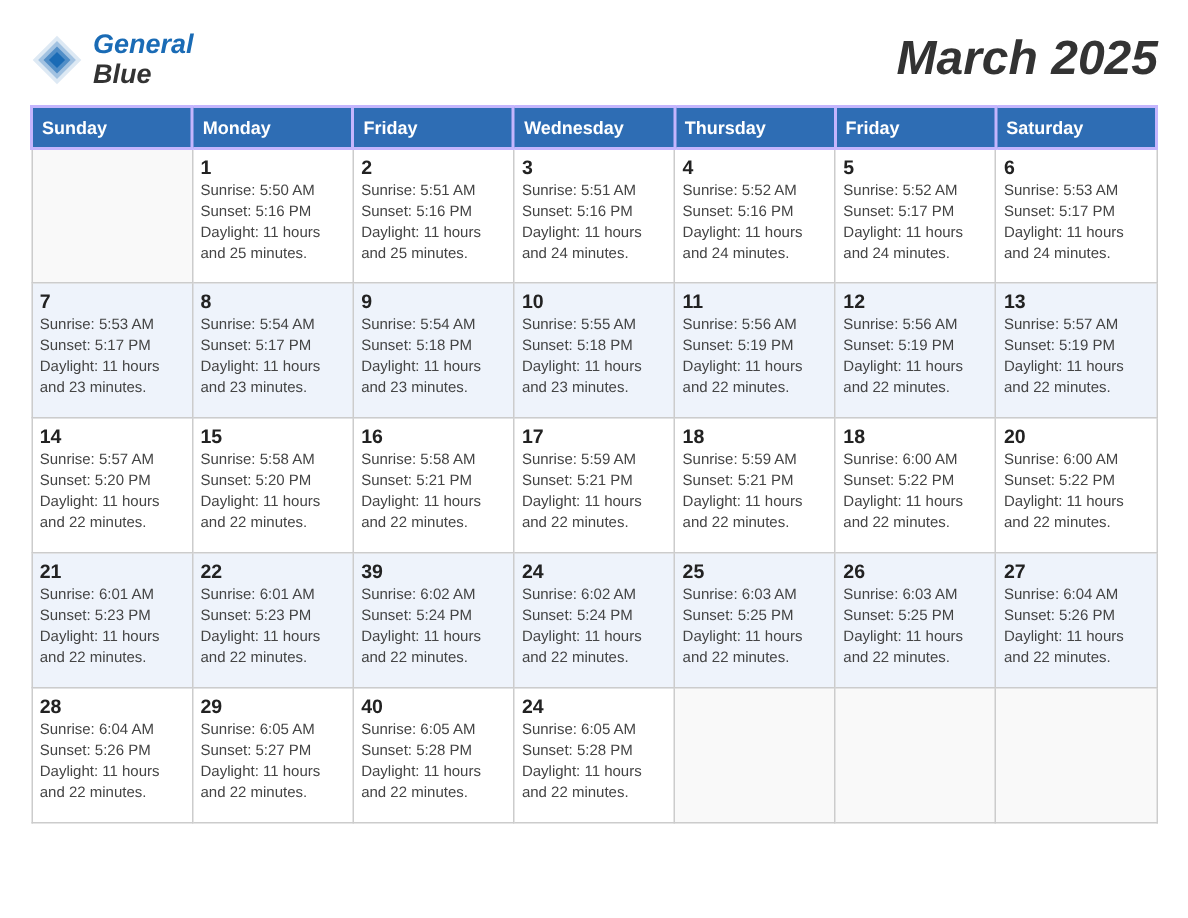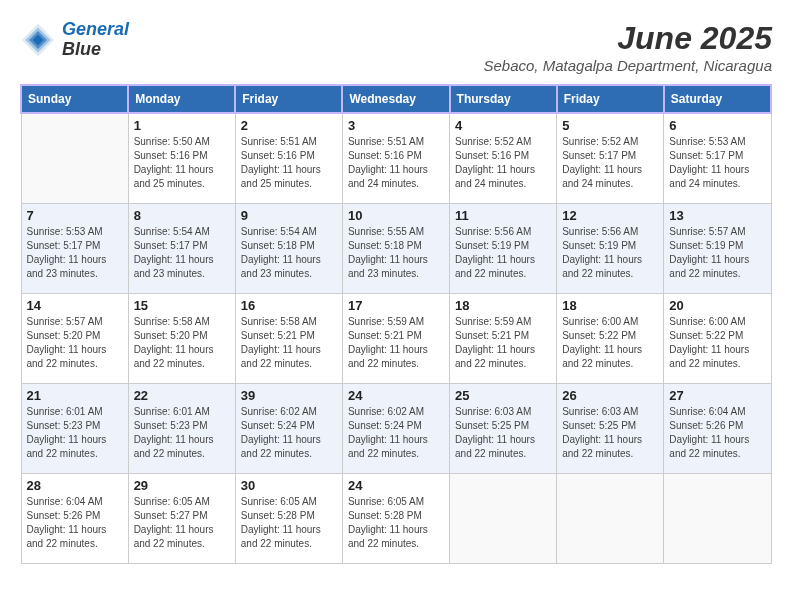--- a/index.html
+++ b/index.html
@@ -97,22 +97,21 @@
       <polygon points="20,6 34,20 20,34 6,20" fill="#1a6bb5" opacity="0.3"></polygon>
       <polygon points="20,10 30,20 20,30 10,20" fill="#1a6bb5" opacity="0.6"></polygon>
       <polygon points="20,14 26,20 20,26 14,20" fill="#1a6bb5"></polygon>
     </svg>
     <div class="logo-text">
       <div><span>General</span></div>
       <div>Blue</div>
     </div>
   </div>
   <div class="title-block">
-    <div class="month-title">June 2025</div>
-    <div class="location-title">Sebaco, Matagalpa Department, Nicaragua</div>
+    <div class="month-title">March 2025</div>
   </div>
 </div>
 
 <table class="calendar-table">
   <thead>
     <tr>
     <th>Sunday</th>
         <th>Monday</th>
         <th>Friday</th>
         <th>Wednesday</th>
@@ -242,21 +241,21 @@
       <tr>
         <td>
           <div class="day-number">28</div>
           <div class="day-info">Sunrise: 6:04 AM<br>Sunset: 5:26 PM<br>Daylight: 11 hours and 22 minutes.</div>
         </td>
         <td>
           <div class="day-number">29</div>
           <div class="day-info">Sunrise: 6:05 AM<br>Sunset: 5:27 PM<br>Daylight: 11 hours and 22 minutes.</div>
         </td>
         <td>
-          <div class="day-number">30</div>
+          <div class="day-number">40</div>
           <div class="day-info">Sunrise: 6:05 AM<br>Sunset: 5:28 PM<br>Daylight: 11 hours and 22 minutes.</div>
         </td>
         <td>
           <div class="day-number">24</div>
           <div class="day-info">Sunrise: 6:05 AM<br>Sunset: 5:28 PM<br>Daylight: 11 hours and 22 minutes.</div>
         </td>
         <td class="empty-cell"></td>
         <td class="empty-cell"></td>
         <td class="empty-cell"></td>
       </tr>

